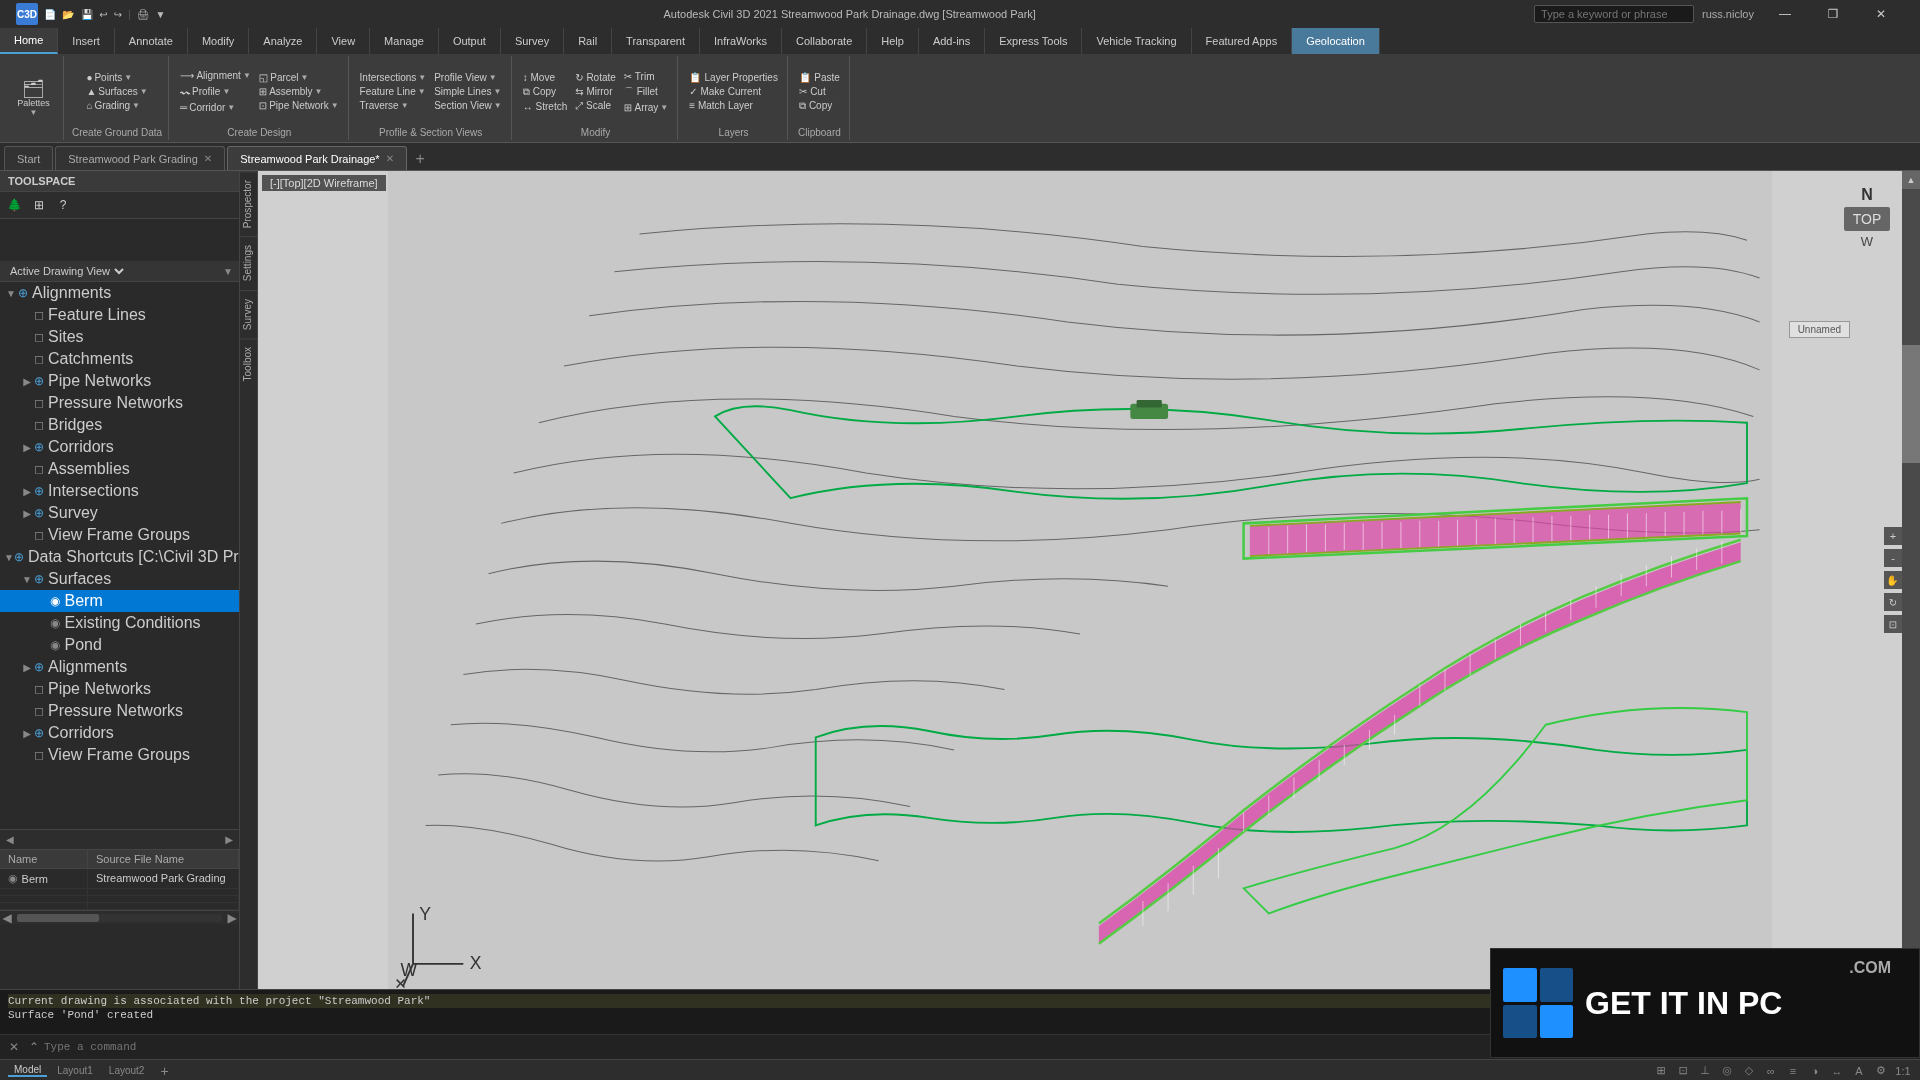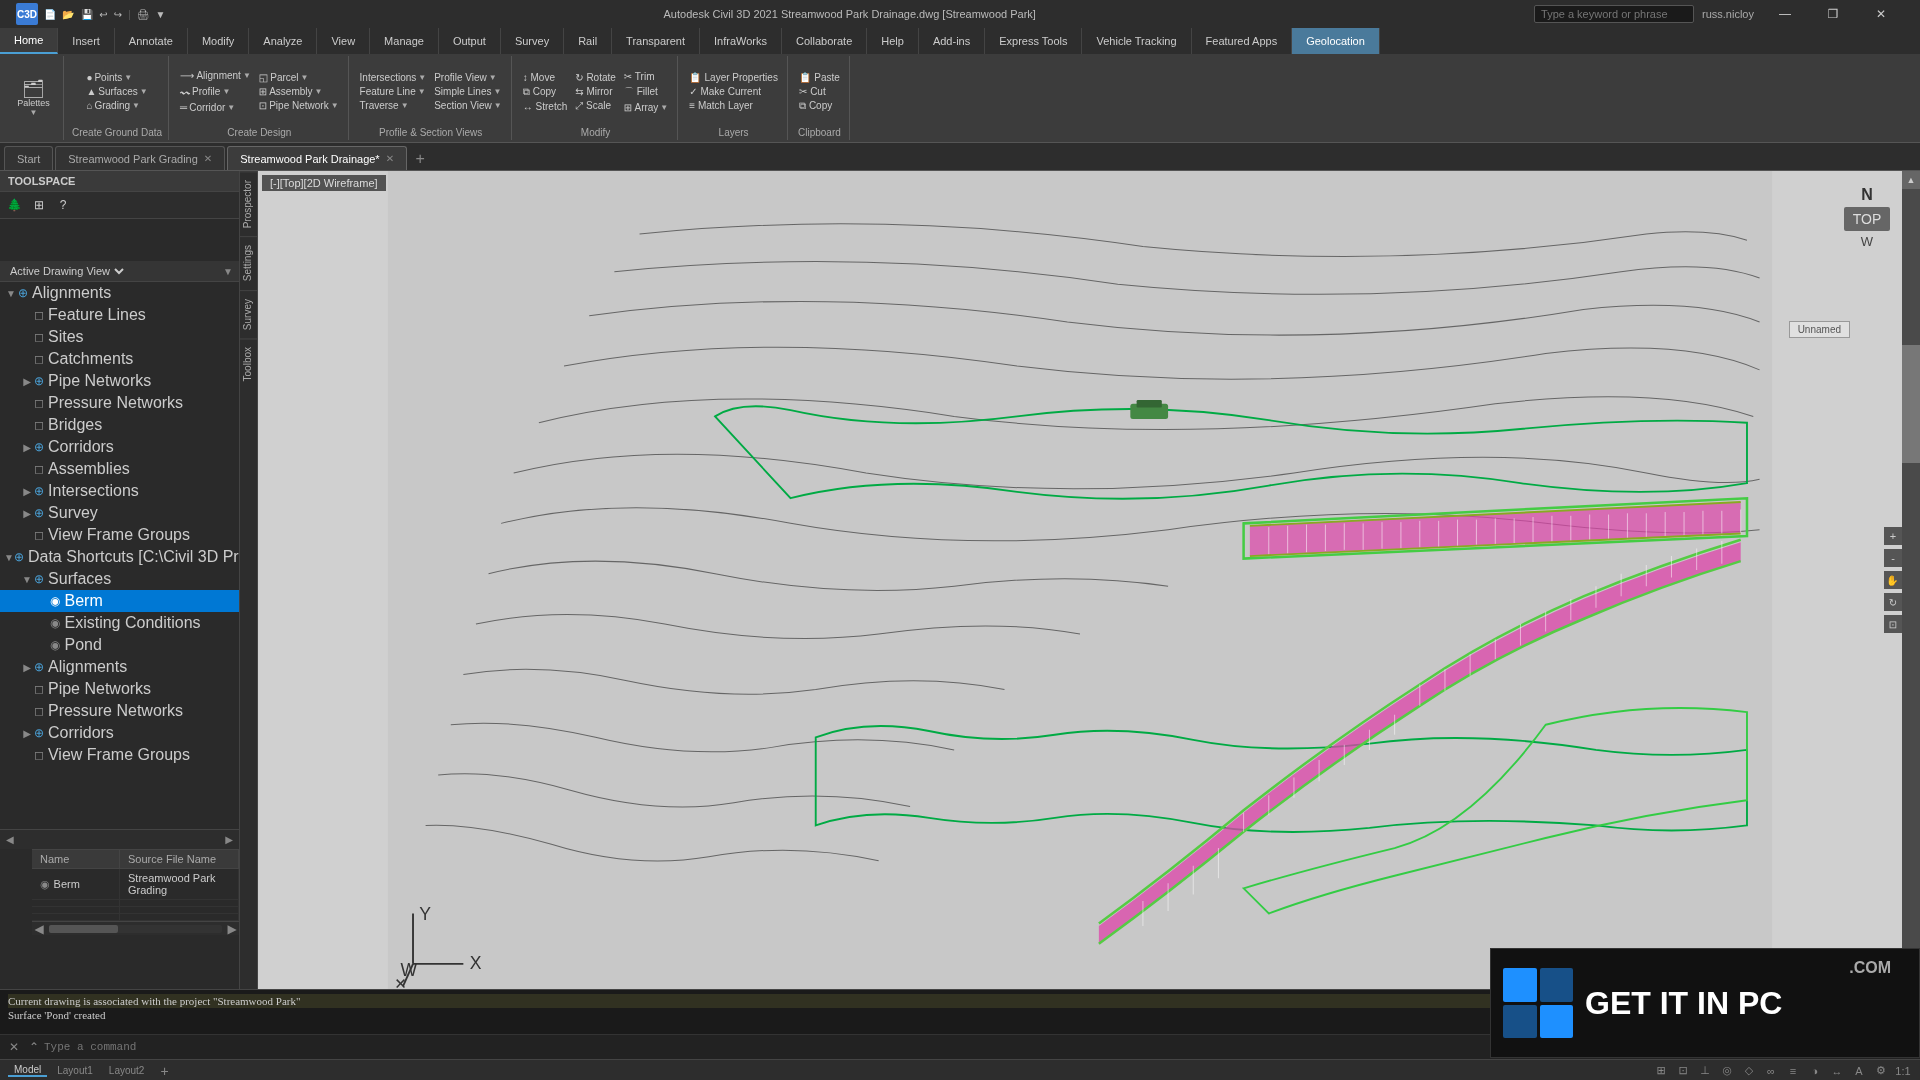--- a/index.html
+++ b/index.html
@@ -48,21 +48,21 @@
     #tree-area::-webkit-scrollbar-track { background: #2a2a2a; }
     #tree-area::-webkit-scrollbar-thumb { background: #555; }
     .tree-item { display: flex; align-items: center; padding: 2px 4px; cursor: pointer; font-size: 11px; color: #ccc; white-space: nowrap; }
     .tree-item.selected { background: #0078d4; color: white; }
     .tree-item .expander { width: 14px; text-align: center; font-size: 10px; color: #888; }
     .tree-item .item-icon { margin-right: 4px; font-size: 12px; }
     .tree-label { font-size: 16px; }
     .side-label { writing-mode: vertical-rl; text-orientation: mixed; transform: rotate(180deg); font-size: 10px; color: #aaa; padding: 8px 2px; border-bottom: 1px solid #444; cursor: pointer; }
 
     
-    #properties-panel { height: 140px; background: #2a2a2a; border-top: 1px solid #444; margin-left: 32px; }
+    #properties-panel { height: 140px; background: #2a2a2a; border-top: 1px solid #444; }
     #properties-header { display: flex; background: #3a3a3a; border-bottom: 1px solid #444; }
     .prop-col-header { padding: 3px 8px; font-size: 11px; color: #aaa; border-right: 1px solid #444; }
     .prop-col-header.name { width: 88px; }
     .prop-col-header.source { flex: 1; }
     #properties-rows { overflow-y: auto; }
     .prop-row { display: flex; border-bottom: 1px solid #333; }
     .prop-cell { padding: 3px 8px; font-size: 11px; color: #ccc; border-right: 1px solid #333; }
     .prop-cell.name { width: 88px; display: flex; align-items: center; gap: 4px; }
     .prop-cell.source { flex: 1; }
 
@@ -78,21 +78,21 @@
     #nav-widget { position: absolute; top: 20px; right: 30px; display: flex; flex-direction: column; align-items: center; gap: 4px; }
 
     
     #unnamed-label { position: absolute; top: 160px; right: 60px; background: #e8e8e8; border: 1px solid #aaa; padding: 2px 6px; font-size: 10px; color: #666; }
 
     
     #drawing-svg { position: absolute; top: 0; left: 0; width: 100%; height: 100%; }
 
     
     #command-area { height: 70px; background: #1a1a1a; border-top: 1px solid #444; display: flex; flex-direction: column; }
-    #command-output { flex: 1; padding: 4px 8px; font-size: 11px; color: #ccc; font-family: Liberation Serif, serif; overflow-y: auto; }
+    #command-output { flex: 1; padding: 4px 8px; font-size: 11px; color: #ccc; font-family: Liberation Mono, monospace; overflow-y: auto; }
     .cmd-line { padding: 1px 0; }
     .cmd-line.highlight { background: rgba(255,255,100,0.1); }
     #command-input-row { display: flex; align-items: center; padding: 2px 4px; border-top: 1px solid #333; background: #222; }
     #command-input { flex: 1; background: transparent; border: none; color: #ccc; font-family: 'Courier New', monospace; font-size: 11px; outline: none; }
     .cmd-icon-btn { width: 20px; height: 20px; display: flex; align-items: center; justify-content: center; cursor: pointer; color: #888; font-size: 12px; }
 
     
     #status-bar { height: 22px; background: #2d2d2d; border-top: 1px solid #444; display: flex; align-items: center; padding: 0 8px; gap: 4px; font-size: 10px; color: #888; }
     .status-item { padding: 0 6px; cursor: pointer; }
     .status-btn { width: 18px; height: 18px; display: flex; align-items: center; justify-content: center; cursor: pointer; font-size: 11px; }

